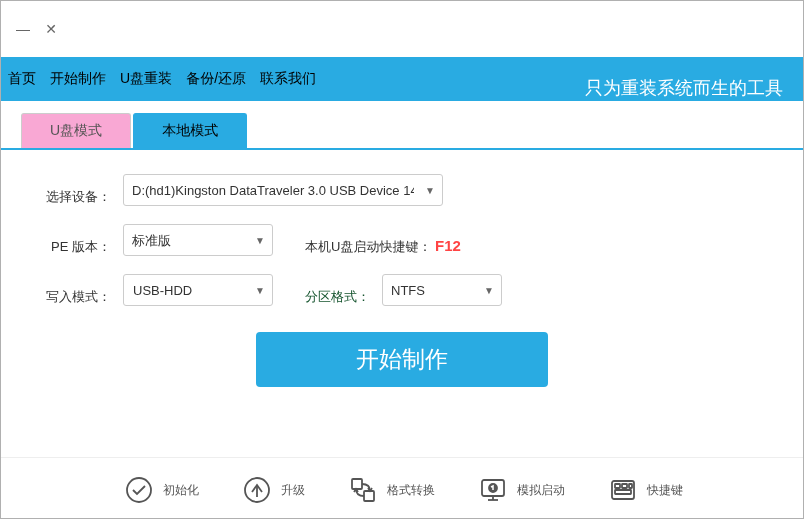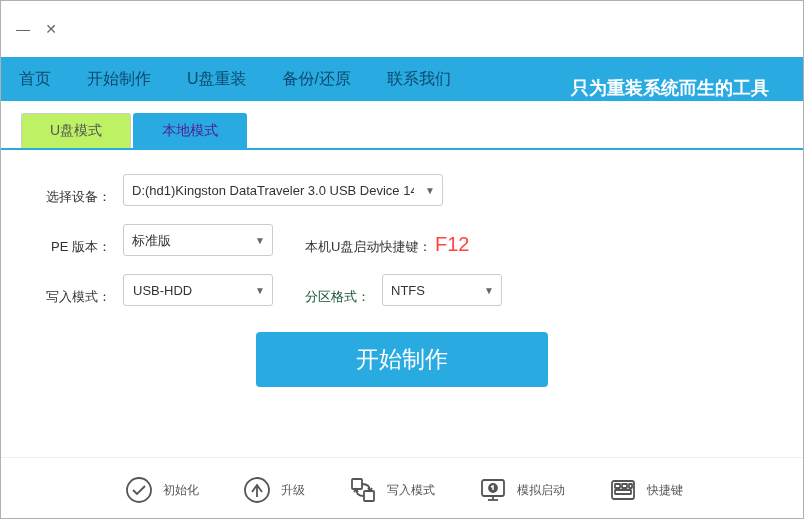--- a/index.html
+++ b/index.html
@@ -88,36 +88,36 @@
       flex-shrink: 0;
     }
 
     .nav-items {
       display: flex;
       align-items: center;
       height: 100%;
     }
 
     .nav-item {
-      color: #0c4a6e;
-      font-size: 16px;
-      padding: 0 18px;
+      color: #000000;
+      font-size: 14px;
+      padding: 0 7px;
       height: 100%;
       display: flex;
       align-items: center;
       cursor: pointer;
       white-space: nowrap;
     }
 
     .nav-slogan {
       margin-left: auto;
       color: #fff;
       font-size: 18px;
-      font-weight: bold;
-      padding-right: 34px;
+      font-weight: normal;
+      padding-right: 20px;
       white-space: nowrap;
       margin-top: 17px;
     }
 
     
     .content {
       flex: 1;
       display: flex;
       flex-direction: column;
       padding: 0;
@@ -131,29 +131,29 @@
       padding: 12px 20px 0 20px;
       border-bottom: 2px solid #29abe2;
     }
 
     .tab {
       padding: 8px 28px;
       font-size: 14px;
       cursor: pointer;
       border: 1px solid #ccc;
       border-bottom: none;
-      background: #bef264;
+      background: #f9a8d4;
       color: #555;
       border-radius: 3px 3px 0 0;
       margin-right: 2px;
     }
 
     .tab.active {
       background: #29abe2;
-      color: #4c1d95;
+      color: #000000;
       border-color: #29abe2;
       text-align: center;
     }
 
     
     .form-area {
       padding: 24px 40px 16px 40px;
       display: flex;
       flex-direction: column;
       gap: 18px;
@@ -218,22 +218,22 @@
       width: 120px;
     }
 
     .hotkey-info {
       font-size: 13px;
       color: #333;
       margin-left: 20px;
     }
 
     .hotkey-key {
-      font-size: 20px;
-      font-weight: normal;
+      font-size: 15px;
+      font-weight: bold;
       color: #f44;
     }
 
     .partition-label {
       font-size: 13px;
       color: #14532d;
       margin-left: 20px;
     }
 
     
@@ -395,21 +395,21 @@
         <div class="tool-icon">
           <svg viewBox="0 0 30 30">
             <rect x="4" y="4" width="10" height="10" rx="1"></rect>
             <rect x="16" y="16" width="10" height="10" rx="1"></rect>
             <path d="M14 9 Q22 9 22 16"></path>
             <path d="M16 21 Q8 21 8 14"></path>
             <polyline points="20,13 22,16 24,13"></polyline>
             <polyline points="10,17 8,14 6,17"></polyline>
           </svg>
         </div>
-        <span>写入模式</span>
+        <span>格式转换</span>
       </div>
 
       <div class="tool-item">
         <div class="tool-icon">
           <svg viewBox="0 0 30 30">
             <rect x="4" y="5" width="22" height="16" rx="2"></rect>
             <line x1="11" y1="21" x2="19" y2="21"></line>
             <line x1="15" y1="21" x2="15" y2="25"></line>
             <line x1="10" y1="25" x2="20" y2="25"></line>
             <circle cx="15" cy="13" r="4" fill="#555"></circle>

